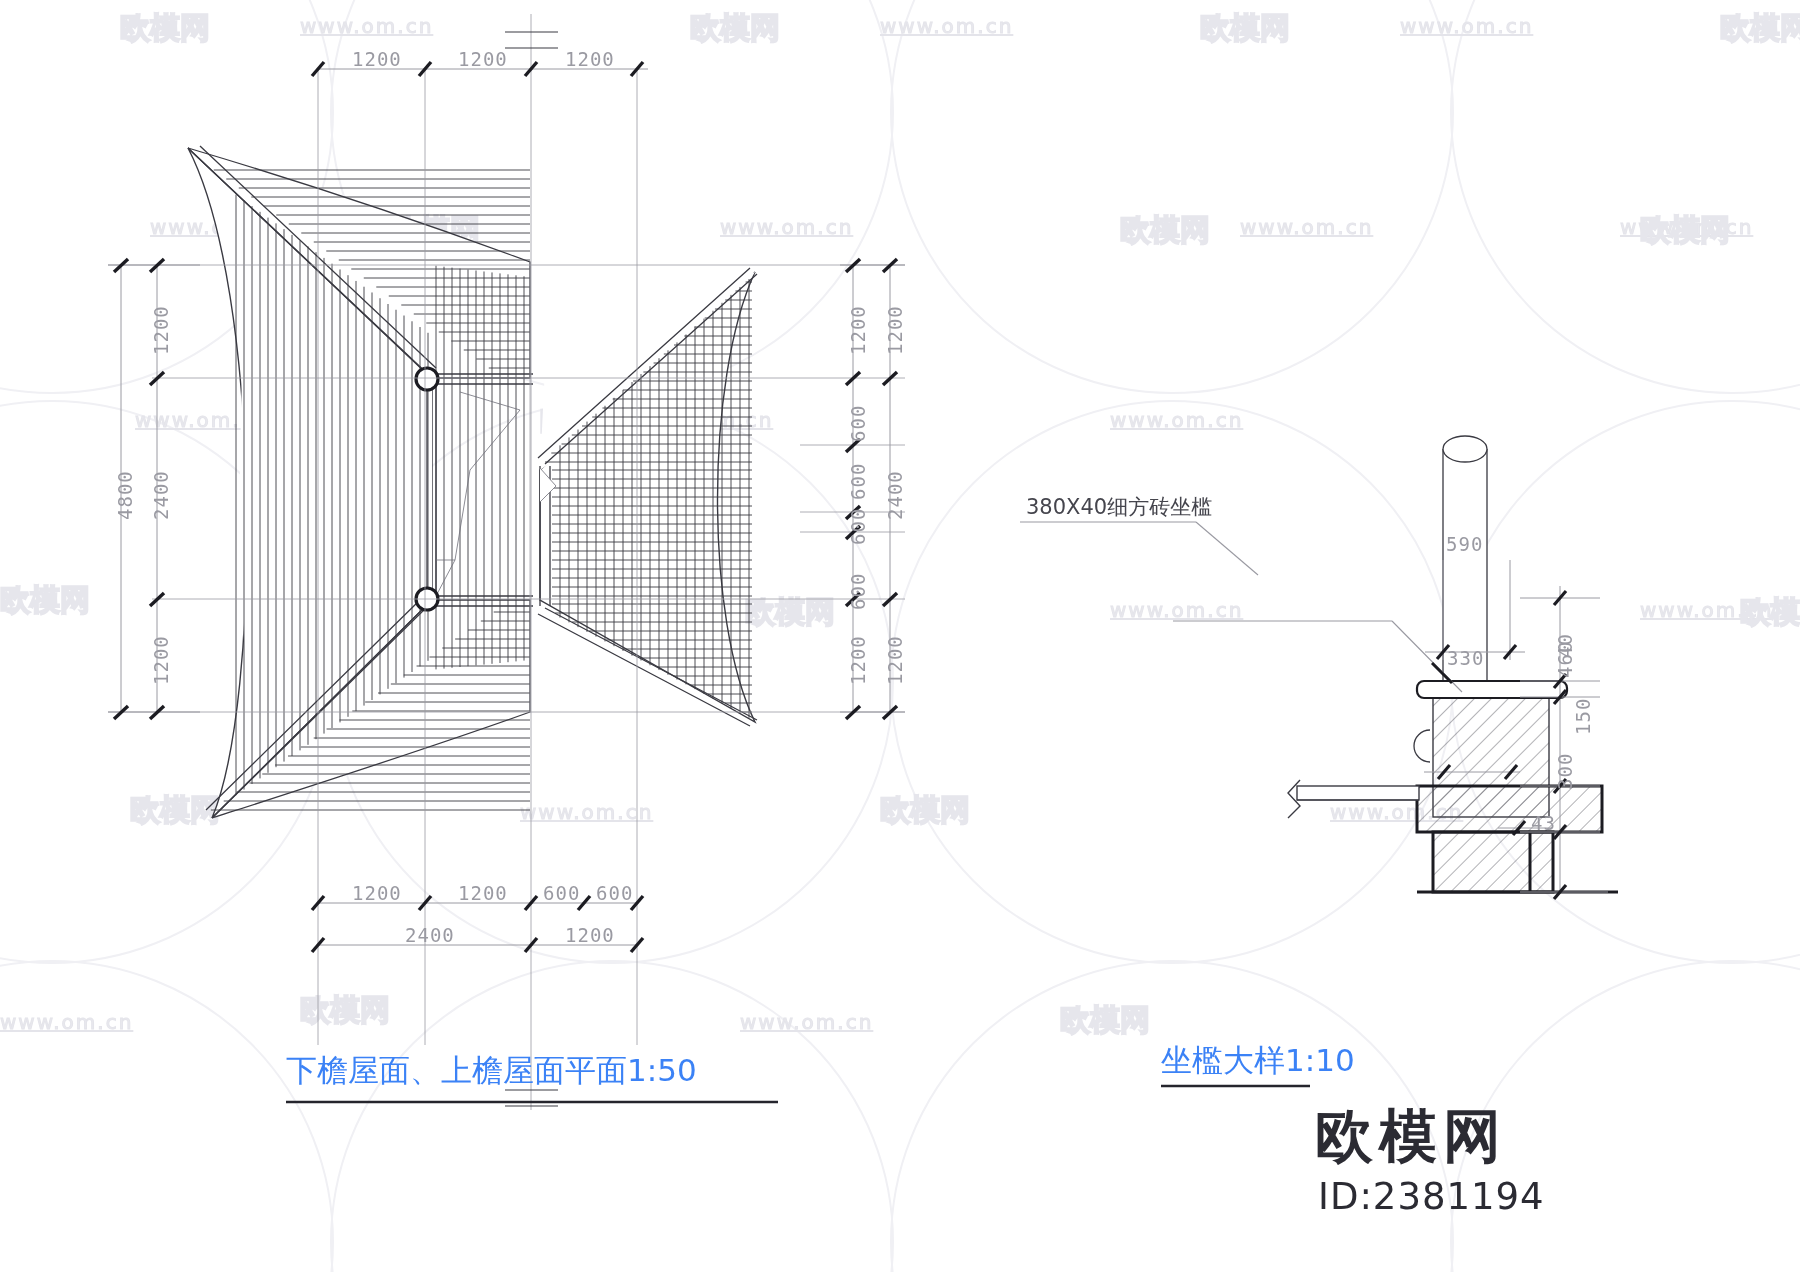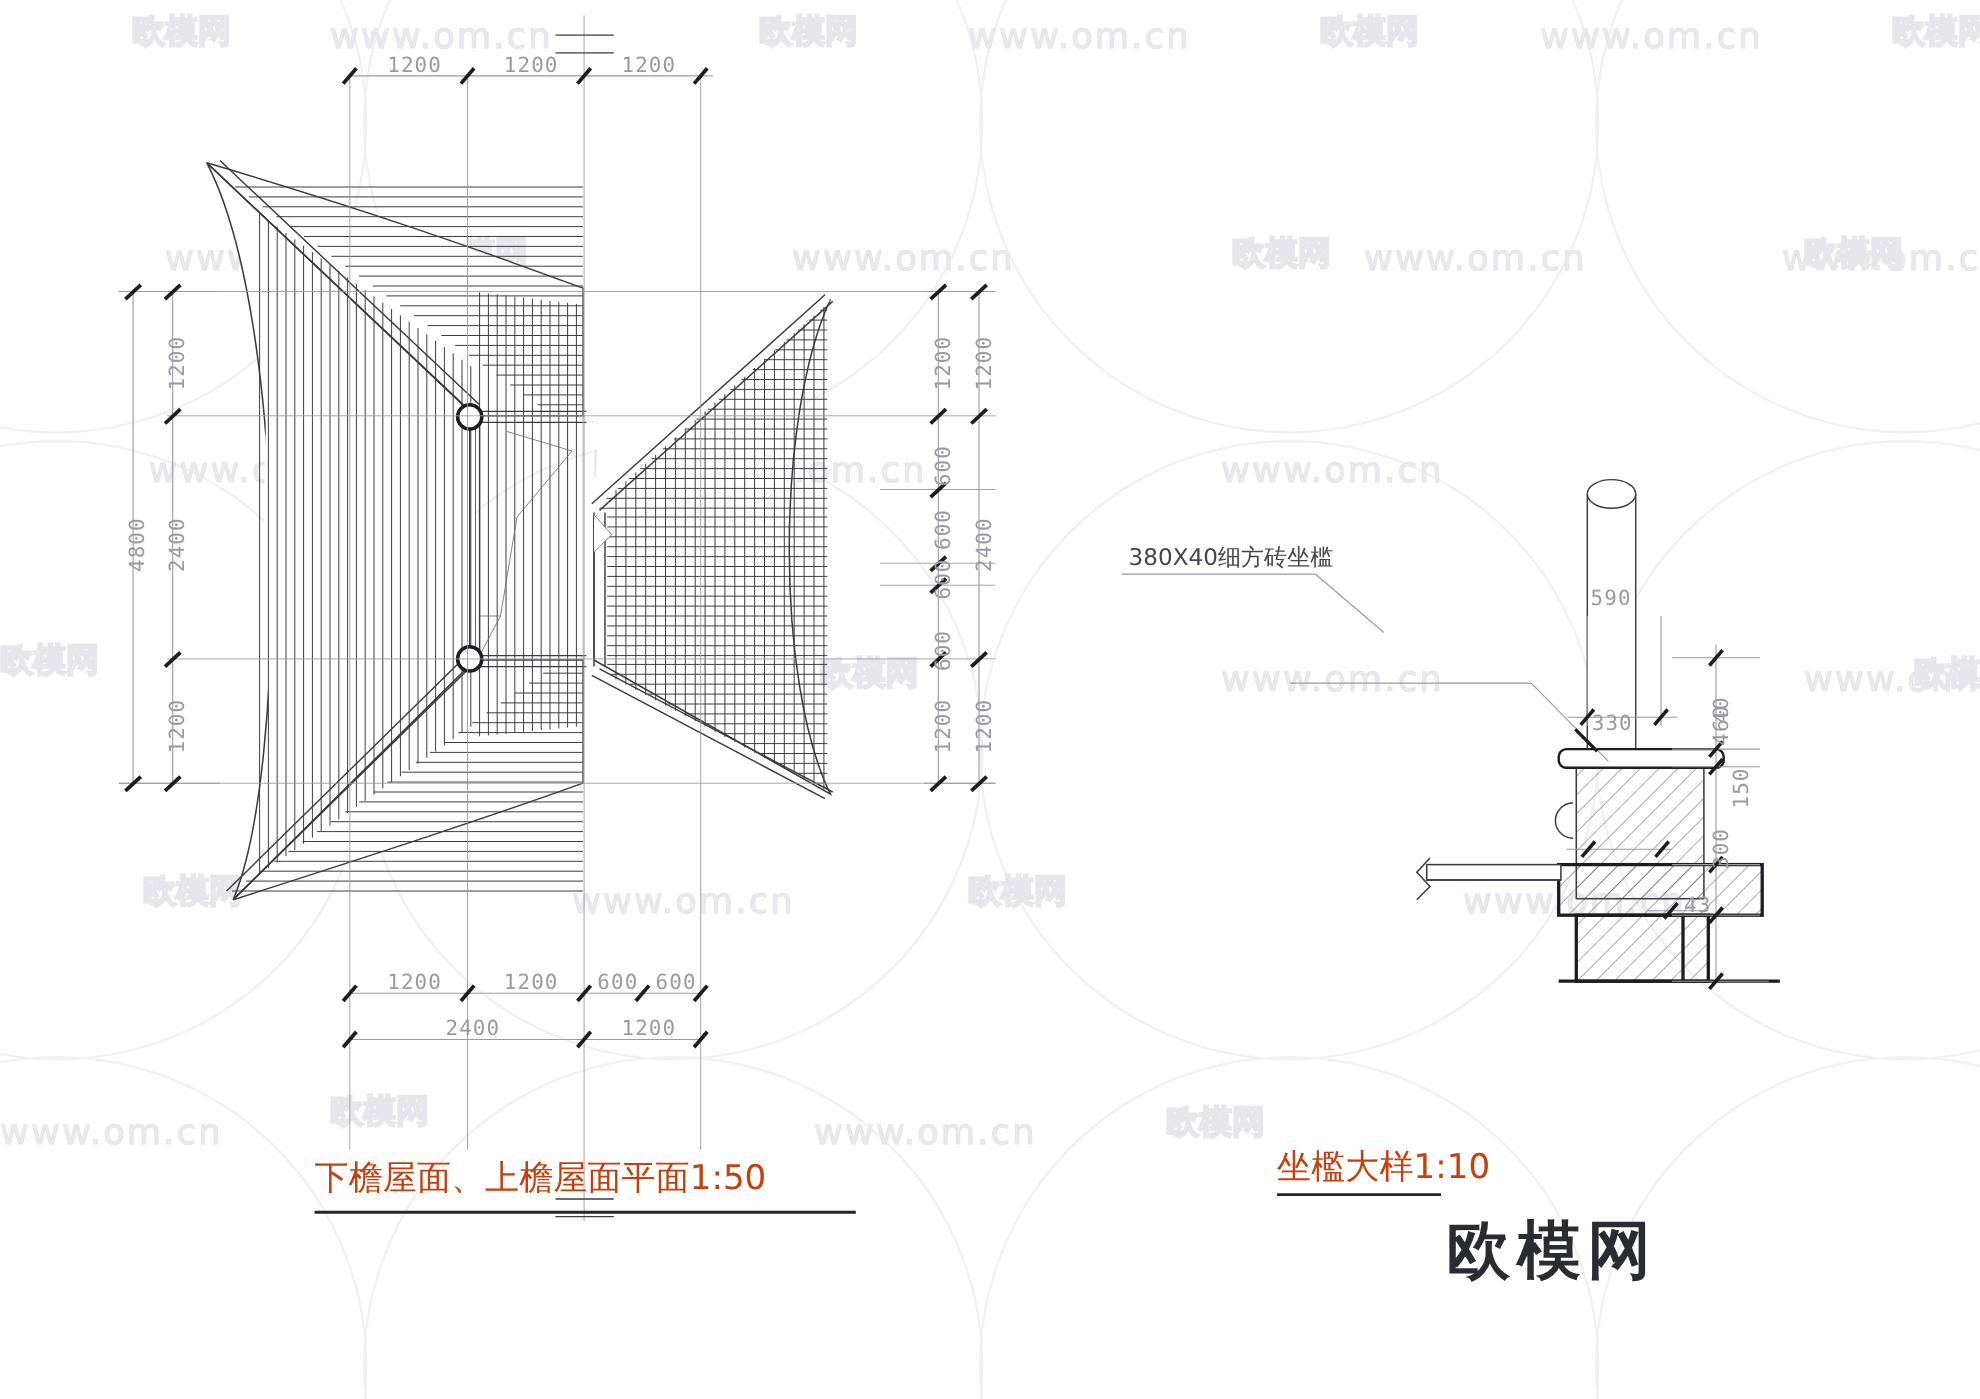--- a/index.html
+++ b/index.html
@@ -1,41 +1,41 @@
 <!DOCTYPE html>
 <html><head>
 <meta charset="utf-8">
 <style>
   html,body{margin:0;padding:0;background:#ffffff;}
   body{width:1800px;height:1272px;position:relative;overflow:hidden;
        font-family:"Liberation Sans","DejaVu Sans",sans-serif;color:#2b2b33;}
 
   
   #watermarks{position:absolute;inset:0;pointer-events:none;z-index:1;}
-  .wm{position:absolute;color:#e9e9ee;font-size:32px;letter-spacing:2px;
-      font-family:"DejaVu Sans",sans-serif;white-space:nowrap;
+  .wm{position:absolute;color:#e9e9ee;font-size:20px;letter-spacing:2px;
+      font-family:"DejaVu Sans",sans-serif;white-space:nowrap;text-decoration:underline;
       -webkit-text-stroke:1px #e4e4ea;}
   .wm-logo{position:absolute;color:#fff;font-size:30px;font-weight:bold;
       white-space:nowrap;-webkit-text-stroke:2px #e6e6ec;
       font-family:"DejaVu Sans",sans-serif;}
   .wm-arc{position:absolute;border:2px solid #f0f0f4;border-radius:50%;
       width:560px;height:560px;}
 
   
   #drawing{position:absolute;inset:0;z-index:3;}
   svg{position:absolute;top:0;left:0;overflow:visible;}
 
   
   .dim{position:absolute;font-size:19px;color:#9a9aa2;
        font-family:"DejaVu Sans Mono","Liberation Mono",monospace;
        letter-spacing:1px;white-space:nowrap;z-index:5;}
   .dim.vert{transform-origin:0 0;transform:rotate(-90deg);}
   .note{position:absolute;font-size:21px;color:#45454d;white-space:nowrap;z-index:5;
         font-family:"DejaVu Sans","Liberation Sans",sans-serif;}
-  .title{position:absolute;font-size:31px;color:#c2410c;white-space:nowrap;z-index:6;
+  .title{position:absolute;font-size:31px;color:#3b82f6;white-space:nowrap;z-index:6;
          font-family:"DejaVu Sans","Liberation Sans",sans-serif;}
   .brand{position:absolute;z-index:7;font-weight:bold;color:#2b2b33;white-space:nowrap;
          font-family:"DejaVu Sans","Liberation Sans",sans-serif;}
 </style>
 </head>
 <body>
 
 <div id="watermarks">
 
   <div class="wm-arc" style="left:-230px;top:-170px;"></div>
@@ -511,14 +511,15 @@
 <div class="dim" style="left:1447px;top:647px;">330</div>
 <div class="dim vert" style="left:1554px;top:658px;">40</div>
 <div class="dim vert" style="left:1554px;top:678px;">460</div>
 <div class="dim vert" style="left:1572px;top:735px;">150</div>
 <div class="dim vert" style="left:1554px;top:790px;">300</div>
 <div class="dim" style="left:1531px;top:812px;">43</div>
 
 <div class="title" style="left:1161px;top:1040px;">坐檻大样1:10</div>
 
 <div class="brand" style="left:1315px;top:1098px;font-size:58px;letter-spacing:6px;">欧模网</div>
+<div class="brand" style="left:1318px;top:1175px;font-size:37px;font-weight:normal;letter-spacing:1px;">ID:2381194</div>
 
 </div>
 
 </body></html>

